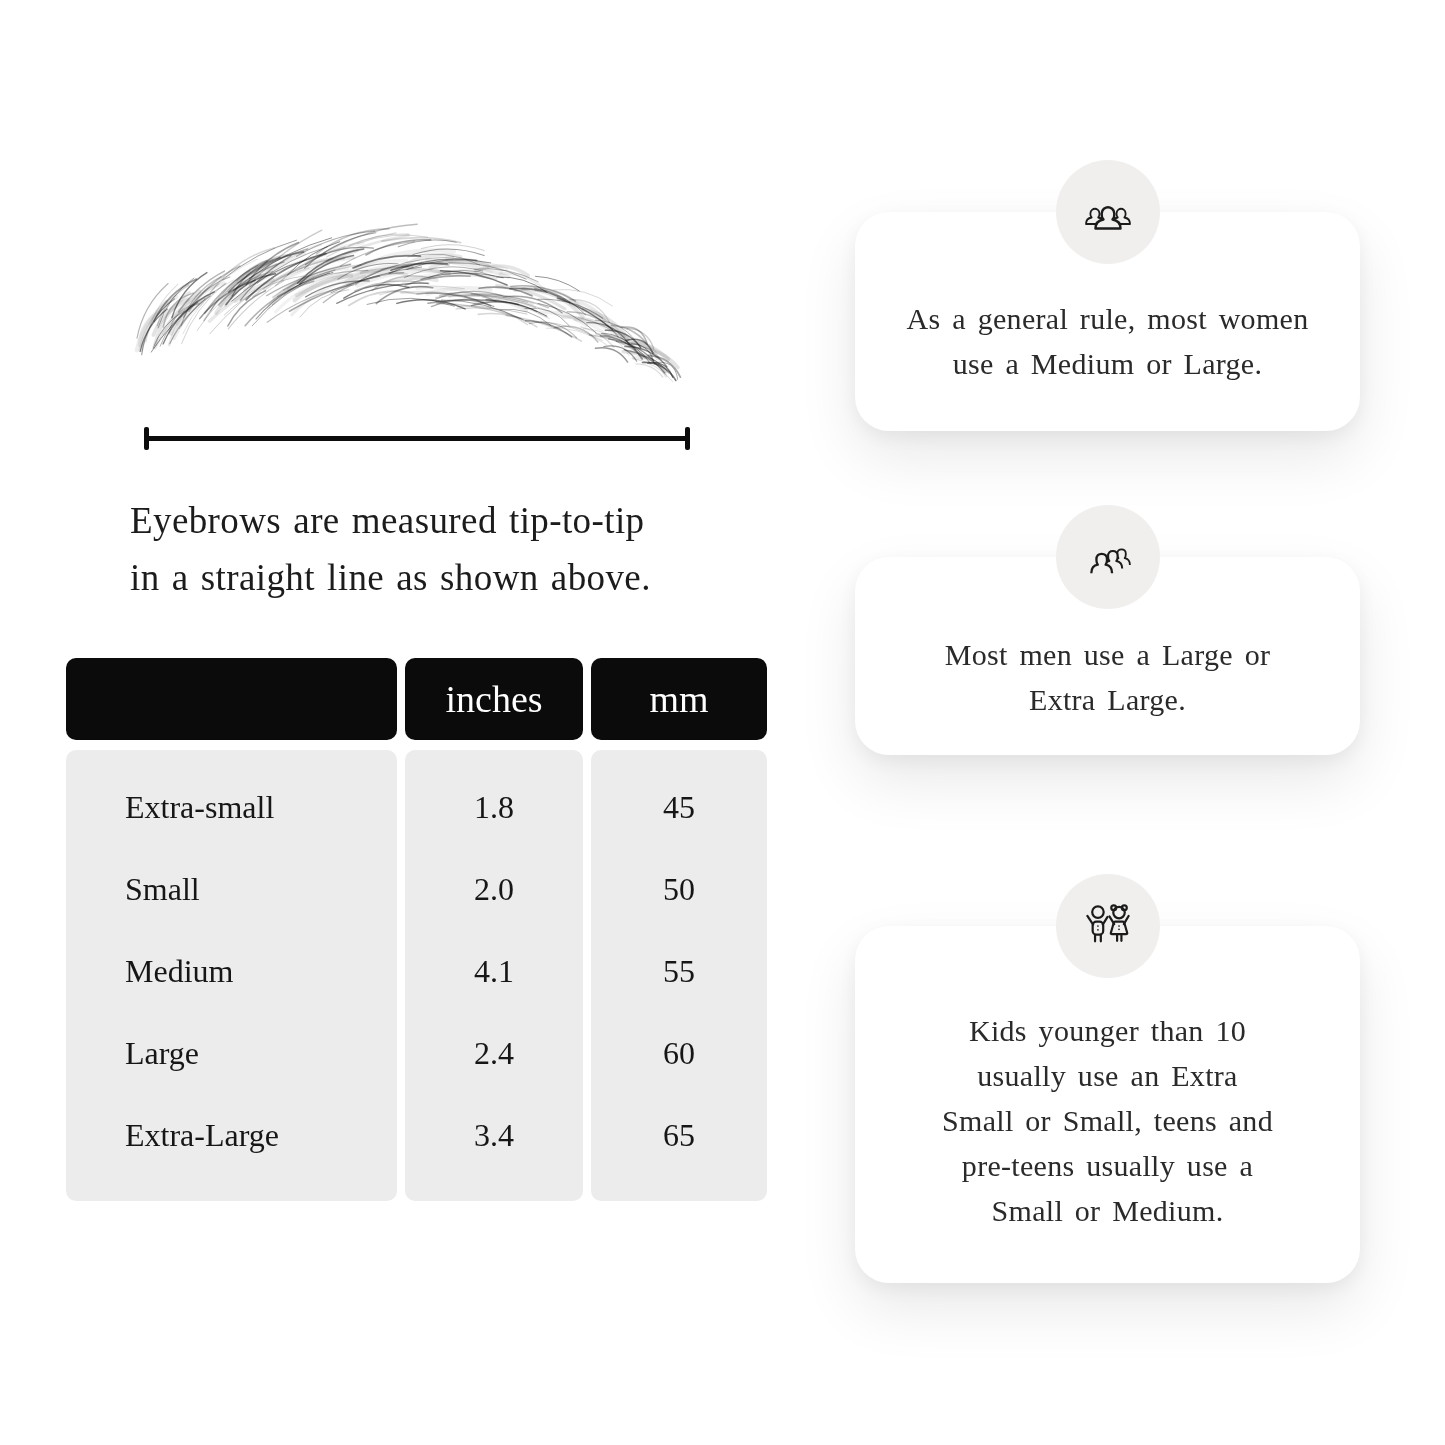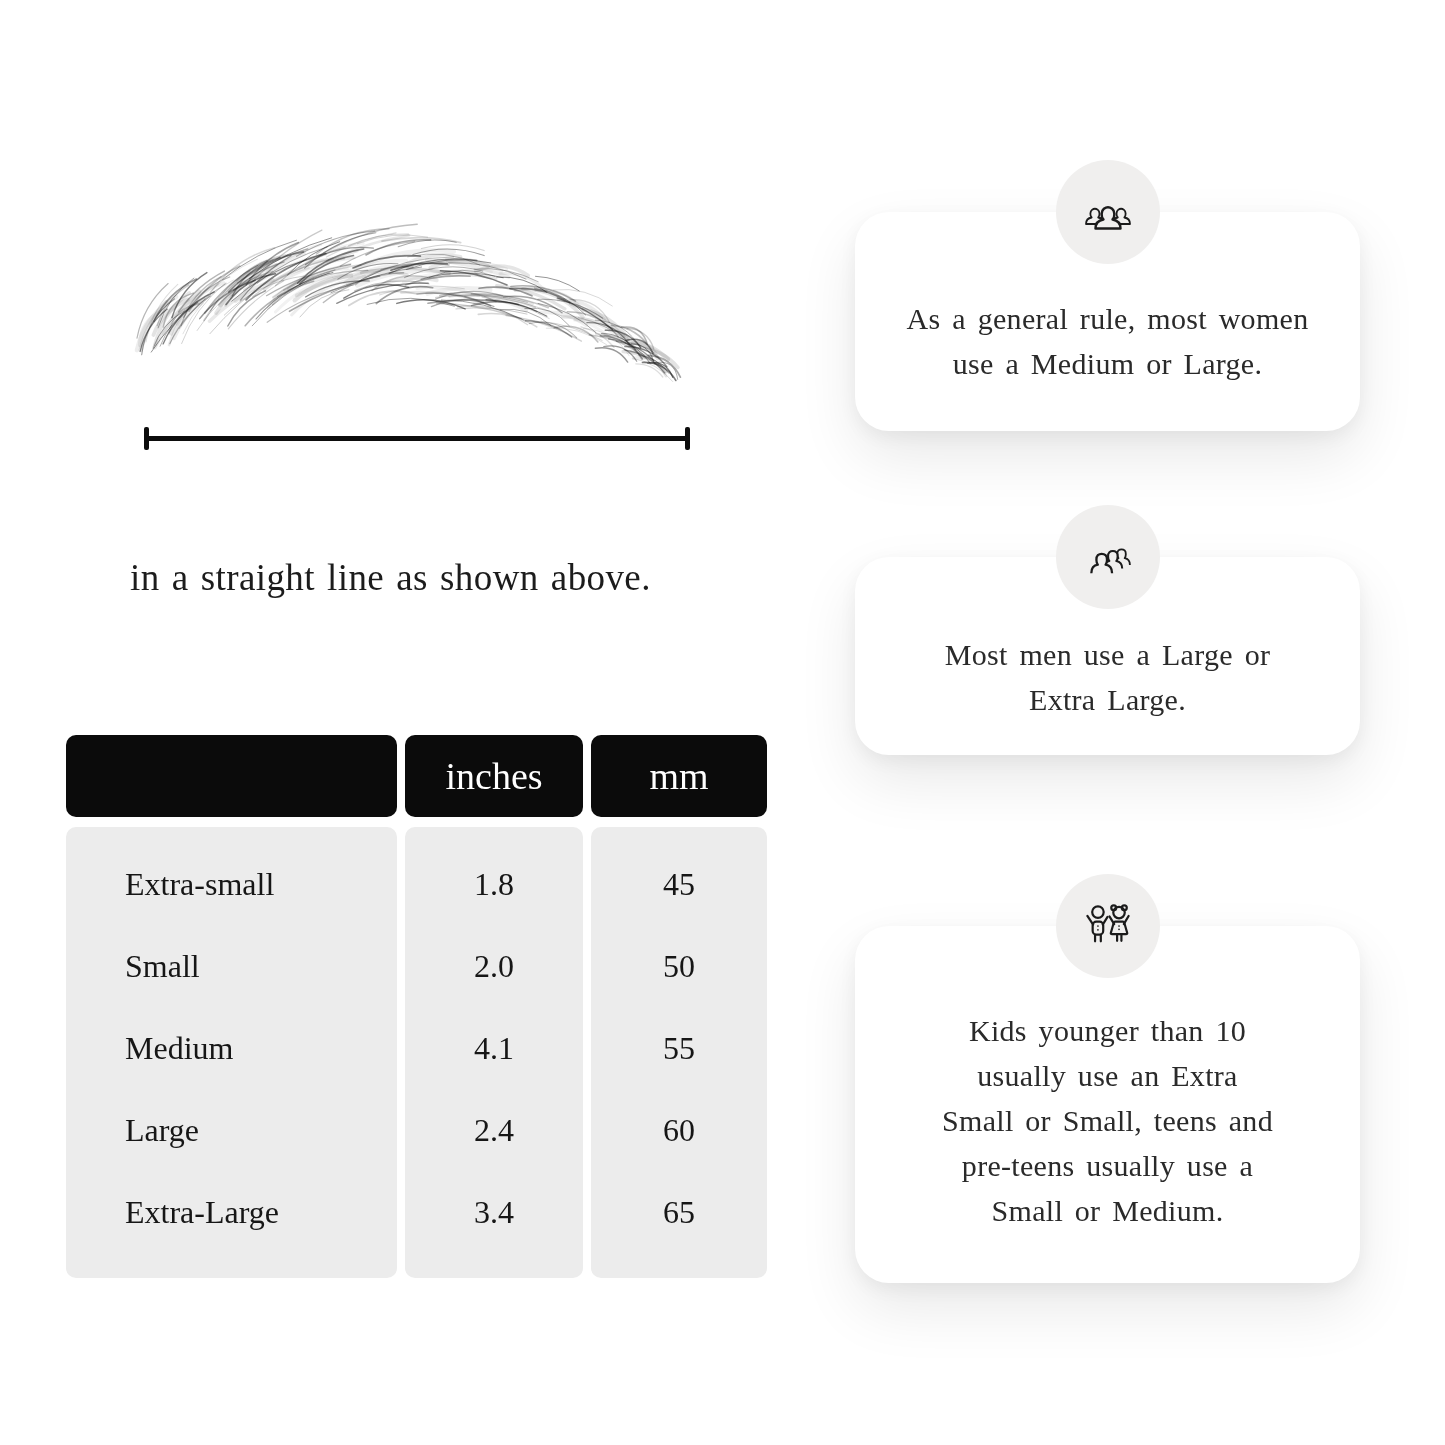--- a/index.html
+++ b/index.html
@@ -15,21 +15,21 @@
   .tipline .bar{position:absolute;left:0;right:0;top:9px;height:5px;background:#0c0c0c;border-radius:2px;}
   .tipline .tick{position:absolute;top:0;width:5px;height:23px;background:#0c0c0c;border-radius:2px;}
   .tipline .tick.left{left:-2px;}
   .tipline .tick.right{right:-2px;}
 
   
   .caption{position:absolute;left:130px;top:492px;margin:0;font-size:37px;line-height:1.55;
            letter-spacing:0.4px;word-spacing:2.5px;color:#1c1c1c;white-space:nowrap;}
 
   
-  .size-table{position:absolute;left:66px;top:735px;width:736px;}
+  .size-table{position:absolute;left:66px;top:658px;width:736px;}
   .thead,.tbody{display:flex;gap:8px;}
   .c1{width:331px;}.c2{width:178px;}.c3{width:176px;}
   .hcell{background:#0b0b0b;color:#ffffff;height:82px;border-radius:10px;flex:none;
          display:flex;align-items:center;justify-content:center;font-size:38px;}
   .tbody{margin-top:10px;}
   .bcol{background:#ececec;border-radius:10px;height:451px;padding-top:16px;box-sizing:border-box;flex:none;}
   .cell{height:82px;display:flex;align-items:center;font-size:32px;color:#161616;}
   .col-labels .cell{padding-left:59px;}
   .col-inches .cell,.col-mm .cell{justify-content:center;}
 
@@ -306,21 +306,21 @@
       </svg>
   </figure>
 
   <div class="tipline">
     <span class="tick left"></span>
     <span class="bar"></span>
     <span class="tick right"></span>
   </div>
 
   <p class="caption">
-    <br>
+    <span>Eyebrows are measured tip-to-tip</span><br>
     <span>in a straight line as shown above.</span>
   </p>
 
   <section class="size-table">
     <div class="thead">
       <div class="hcell c1"></div>
       <div class="hcell c2">inches</div>
       <div class="hcell c3">mm</div>
     </div>
     <div class="tbody">

